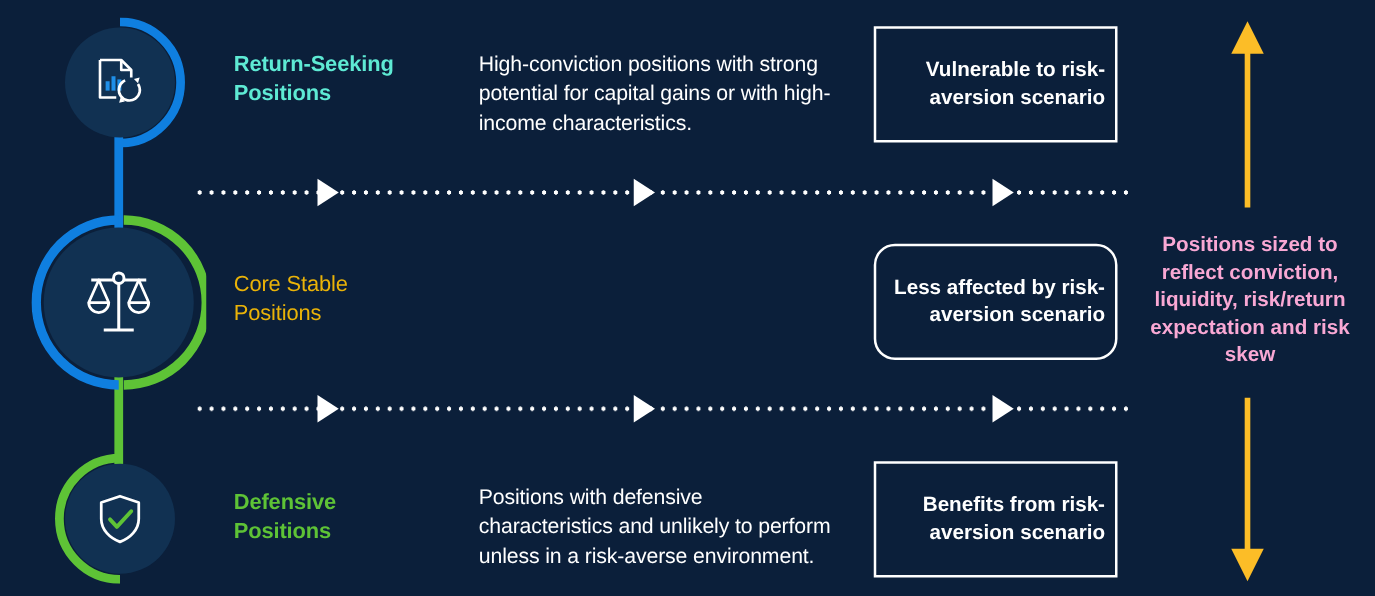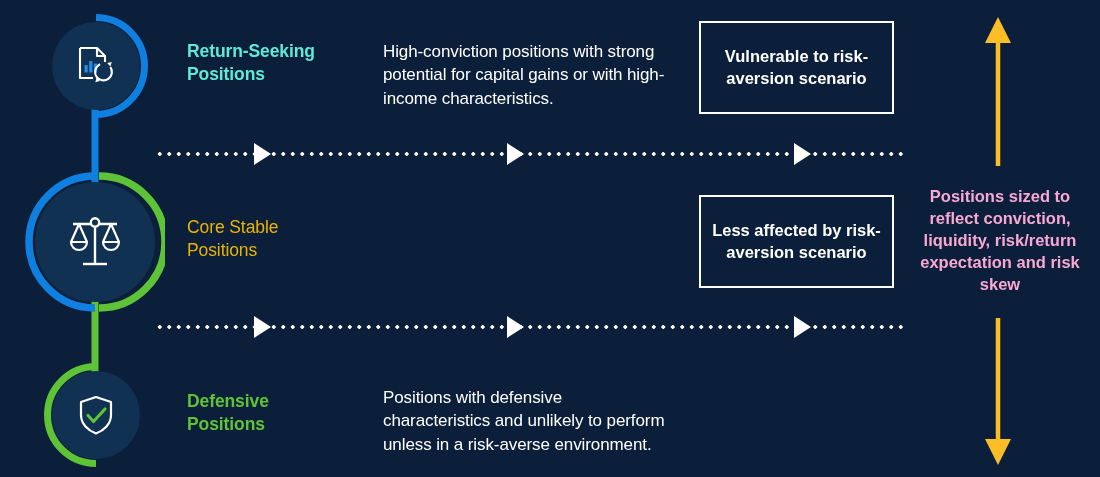--- a/index.html
+++ b/index.html
@@ -54,21 +54,21 @@
     margin-top: 20px;
   }
 
   .scen-box {
     position: absolute;
     border: 2px solid #ffffff;
     color: #ffffff;
     font-size: 16.5px;
     font-weight: bold;
     line-height: 1.33;
-    text-align: center;
+    text-align: right;
     display: flex;
     align-items: center;
     justify-content: center;
     box-sizing: border-box;
     padding: 4px 8px;
   }
 
   
   .dotted-row {
     position: absolute;
@@ -172,21 +172,21 @@
   </div>
   <svg class="ring" style="left:25px; top:172px; width:140px; height:140px;" viewBox="0 0 140 140">
     <path d="M 70 4 A 66 66 0 0 0 70 136" fill="none" stroke="#0f7fe0" stroke-width="7.5"></path>
     <path d="M 74 4 A 66 66 0 0 1 74 136" fill="none" stroke="#5ec336" stroke-width="7.5"></path>
   </svg>
 
   <div class="cat-label white" style="left:187px; top:216px; width:185px; white-space:pre-line;">Core Stable
 Positions</div>
 
 
-  <div class="scen-box" style="left:699px; top:195px; width:195px; height:93px; white-space:pre-line;">Less affected by risk-aversion scenario</div>
+  <div class="scen-box" style="left:699px; top:195px; width:195px; height:93px; white-space:pre-line;border-radius:17px;">Less affected by risk-aversion scenario</div>
 
   <div class="dotted-row" style="left:155px; top:316px; width:748px;">
     <div class="dotted-line"></div>
     <div class="tri" style="left:99px;"></div>
     <div class="tri" style="left:352px;"></div>
     <div class="tri" style="left:639px;"></div>
   </div>
 
   <div class="node-circle" style="left:52px; top:371px; width:88px; height:88px;">
     <svg width="44" height="44" viewBox="0 0 44 44">
@@ -196,20 +196,21 @@
   </div>
   <svg class="ring" style="left:44px; top:363px; width:104px; height:104px;" viewBox="0 0 104 104">
     <path d="M 52 3.5 A 48.5 48.5 0 0 0 52 100.5" fill="none" stroke="#5ec336" stroke-width="7"></path>
   </svg>
 
   <div class="cat-label green" style="left:187px; top:390px; width:185px; white-space:pre-line;">Defensive
 Positions</div>
 
   <div class="desc" style="left:383px; top:366px; width:285px; white-space:pre-line;">Positions with defensive characteristics and unlikely to perform unless in a risk-averse environment.</div>
 
+  <div class="scen-box" style="left:699px; top:369px; width:195px; height:93px; white-space:pre-line;">Benefits from risk-aversion scenario</div>
 
   <svg class="v-arrow" style="left:975px; top:14px; height:155px;" viewBox="0 0 46 155" preserveAspectRatio="none">
     <line x1="23" y1="152" x2="23" y2="26" stroke="#fcbd27" stroke-width="4.5"></line>
     <path d="M23 3 L36 29 H10 z" fill="#fcbd27"></path>
   </svg>
 
   <div class="sizing-text" style="left:905px; top:185px; width:190px; white-space:pre-line;">Positions sized to reflect conviction, liquidity, risk/return expectation and risk skew</div>
 
   <svg class="v-arrow" style="left:975px; top:318px; height:150px;" viewBox="0 0 46 150" preserveAspectRatio="none">
     <line x1="23" y1="0" x2="23" y2="124" stroke="#fcbd27" stroke-width="4.5"></line>

